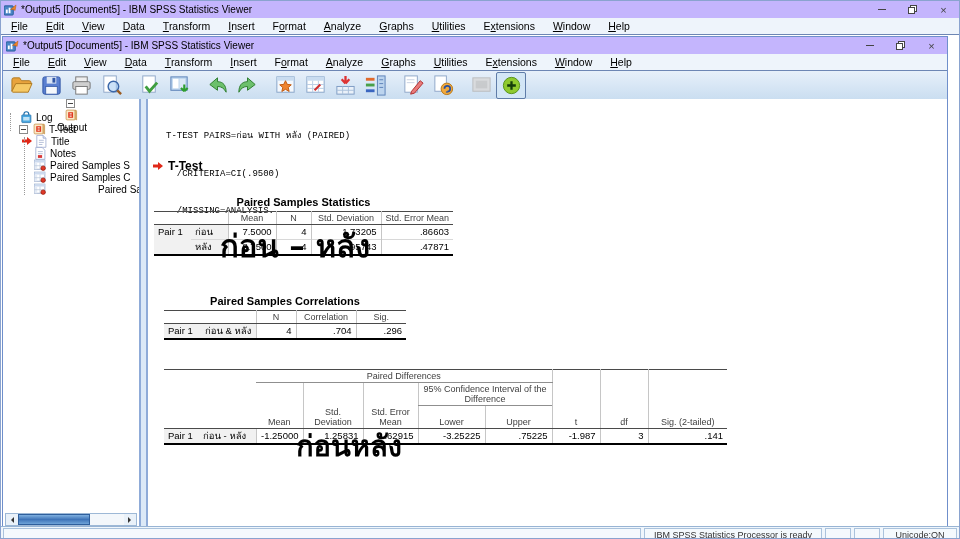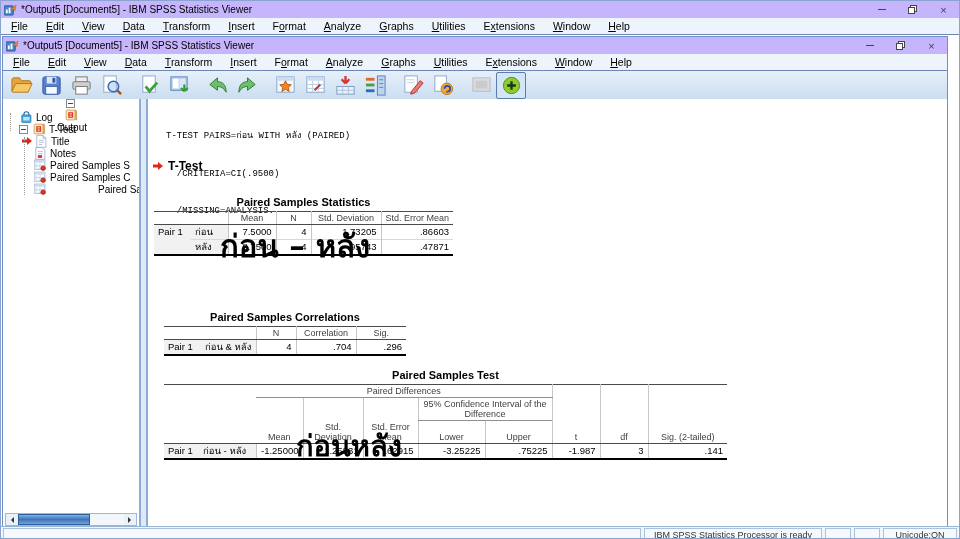--- a/index.html
+++ b/index.html
@@ -467,21 +467,21 @@
                 <tr class="rl">
                   <td class="lab">หลัง</td>
                   <td class="bl">8.7500</td>
                   <td class="bl">4</td>
                   <td class="bl">.95743</td>
                   <td class="bl">.47871</td>
                 </tr>
               </tbody>
             </table>
           </div>
-        <div class="tblwrap" id="tbl-correlations" style="left:16px; top:212px; width:242px;">
+        <div class="tblwrap" id="tbl-correlations" style="left:16px; top:196px; width:242px;">
             <div class="tbl-cap">Paired Samples Correlations</div>
             <table class="spss" style="width: 242px;">
               <colgroup>
                 <col style="width: 37px;">
                 <col style="width: 55px;">
                 <col style="width: 40px;">
                 <col style="width: 60px;">
                 <col style="width: 50px;">
               </colgroup>
               <thead>
@@ -497,21 +497,20 @@
                   <td class="lab">Pair 1</td>
                   <td class="lab">ก่อน &amp; หลัง</td>
                   <td class="bl">4</td>
                   <td class="bl">.704</td>
                   <td class="bl">.296</td>
                 </tr>
               </tbody>
             </table>
           </div>
         <div class="tblwrap" id="tbl-test" style="left:16px; top:270px; width:563px;">
-            <div class="tbl-cap">Paired Samples Test</div>
             <table class="spss" style="width: 563px;">
               <colgroup>
                 <col style="width: 35px;">
                 <col style="width: 57px;">
                 <col style="width: 47px;">
                 <col style="width: 60px;">
                 <col style="width: 55px;">
                 <col style="width: 67px;">
                 <col style="width: 67px;">
                 <col style="width: 48px;">

